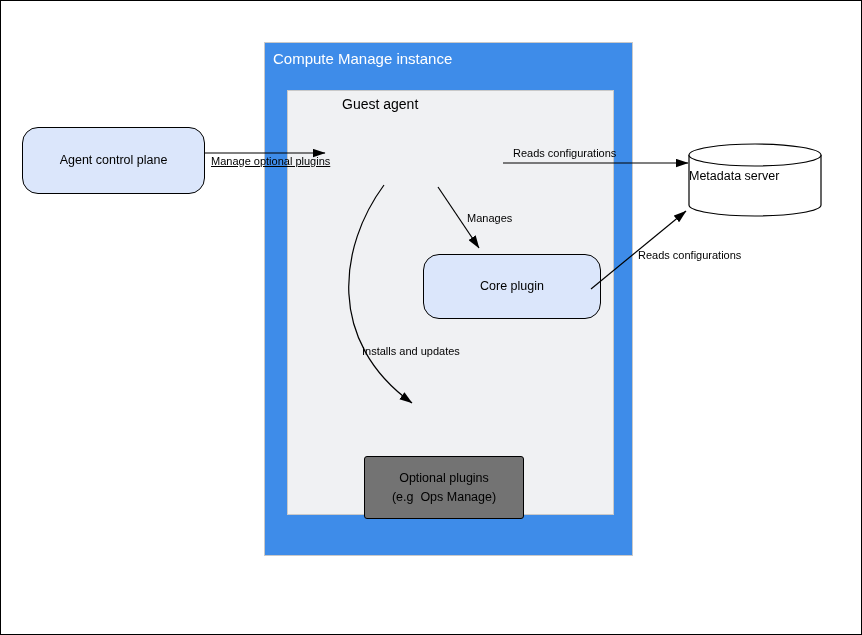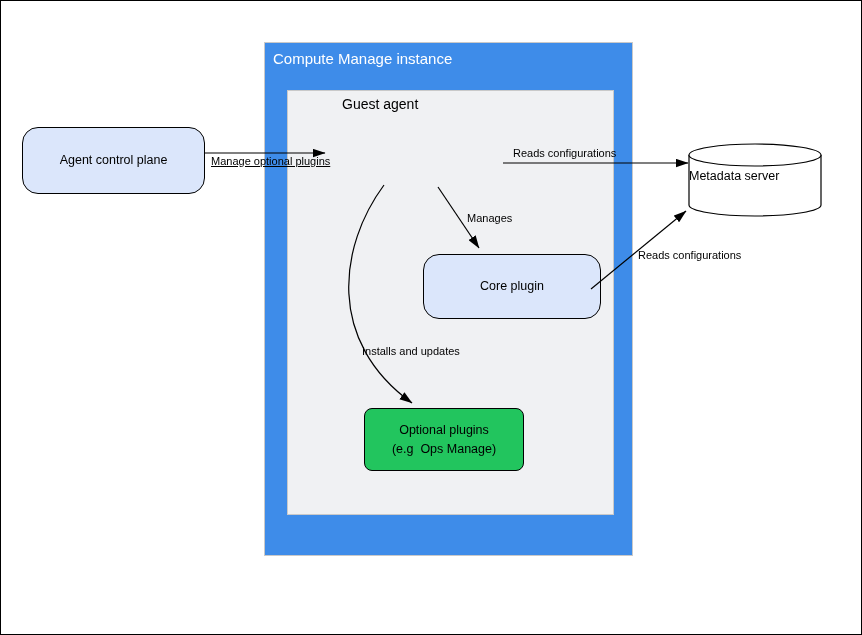--- a/index.html
+++ b/index.html
@@ -59,21 +59,21 @@
     flex-direction: column;
     align-items: center;
     justify-content: center;
     font-size: 12.5px;
     color: #000000;
     text-align: center;
     z-index: 3;
     line-height: 19px;
   }
   .node-blue { background: #dbe6fb; }
-  .node-yellow { background: #22c55e; border-radius: 8px; }
+  .node-yellow { background: #737373; border-radius: 3px; margin-top: 48px; }
   #agent-control-plane { left: 21px;  top: 126px; width: 183px; height: 67px; text-align: right; }
   #guest-agent-manager { left: 325px; top: 121px; width: 177px; height: 64px; }
   #core-plugin         { left: 422px; top: 253px; width: 178px; height: 65px; justify-content: center; }
   #optional-plugins    { left: 363px; top: 407px; width: 160px; height: 63px; }
   .pre { white-space: pre; }
   
   svg.overlay {
     position: absolute;
     left: 0; top: 0;
     width: 862px; height: 635px;

